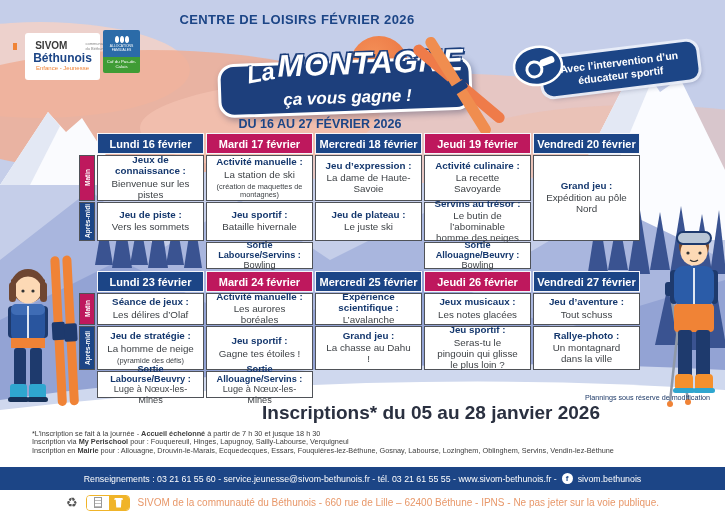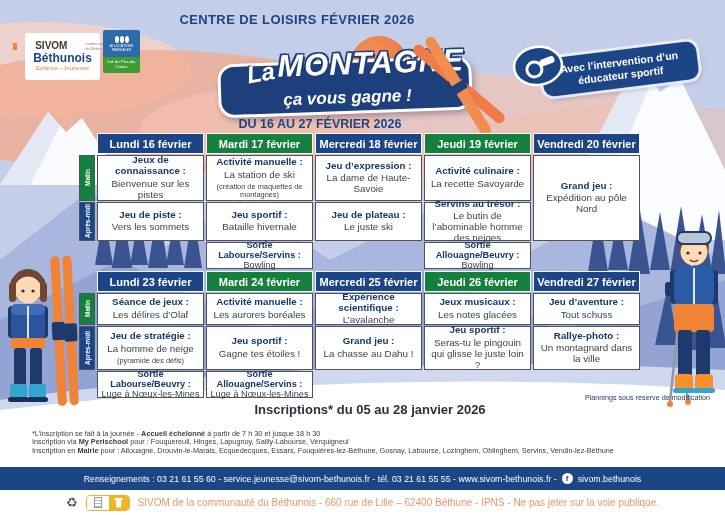--- a/index.html
+++ b/index.html
@@ -54,43 +54,43 @@
 
   
   .week{position:absolute;display:grid;column-gap:2px;row-gap:1px;z-index:5}
   #week1{left:79px;top:133px;grid-template-columns:16px repeat(5,107px);
     grid-template-rows:21px 46px 39px 27px}
   #week2{left:79px;top:271px;grid-template-columns:16px repeat(5,107px);
     grid-template-rows:21px 32px 44px 27px}
   .dayhead{color:#fff;font-weight:bold;font-size:11px;display:flex;align-items:center;
     justify-content:center;border:1px solid #f5f6fa;white-space:nowrap}
   .navy{background:#1c4586}
-  .orangebg{background:#15803d}
+  .orangebg{background:#be185d}
   .rowlabel{writing-mode:vertical-rl;transform:rotate(180deg);display:flex;align-items:center;
     justify-content:center;color:#fff;font-weight:bold;font-size:6.5px;border:1px solid #4f5258}
   .cell{background:#fff;border:1px solid #4f5258;display:flex;flex-direction:column;
-    align-items:center;justify-content:center;gap:2px;padding:1px 3px;text-align:center}
+    align-items:center;justify-content:center;gap:2px;padding:1px 9px;text-align:center}
   .cell-title{font-weight:bold;color:#15386e;font-size:9.8px;line-height:1.1}
   .cell-desc{color:#3f4347;font-size:9.8px;line-height:1.12}
   .cell-note{color:#3f4347;font-size:7.4px;line-height:1.05}
   .trip{gap:0}
   .trip .cell-title{font-size:9.2px}
   .trip .cell-desc{font-size:9.2px}
   .corner{background:transparent}
   .fullday{grid-column:6;grid-row:2 / span 2}
 
   
   .mascot-girl{position:absolute;left:-2px;top:254px;z-index:4}
   .mascot-boy{position:absolute;left:642px;top:218px;z-index:4}
 
   
   .plannings-note{position:absolute;left:505px;top:393px;width:205px;text-align:right;
     font-size:7.2px;color:#1e3a68;z-index:6}
-  .insc-title{position:absolute;left:140px;top:402px;width:460px;text-align:center;
-    font-size:13px;font-weight:bold;color:#2a3040;z-index:6}
+  .insc-title{position:absolute;left:140px;top:402px;width:460px;text-align:right;
+    font-size:19px;font-weight:bold;color:#2a3040;z-index:6}
   .fineprint{position:absolute;left:32px;top:430px;width:684px;font-size:7.3px;
     color:#3c3c3c;line-height:8.4px;z-index:6}
   .contact-bar{position:absolute;left:0;top:467px;width:725px;height:23px;background:#1c4586;
     display:flex;align-items:center;justify-content:center;gap:5px;color:#fff;font-size:8.8px;z-index:6}
   .fb-icon{width:11px;height:11px;border-radius:50%;background:#fff;color:#1c4586;
     font-size:8px;font-weight:bold;display:flex;align-items:center;justify-content:center}
   .print-strip{position:absolute;left:0;top:490px;width:725px;height:25px;background:#fff;
     display:flex;align-items:center;justify-content:center;gap:8px;z-index:6}
   .recycle{color:#555;font-size:13px;line-height:1}
   .sorticon{display:flex;height:16px;border:1.5px solid #f0b429;border-radius:4px;overflow:hidden}
@@ -292,21 +292,21 @@
     <div class="cell">
       <div class="cell-title">Jeu sportif :</div>
       <div class="cell-desc">Gagne tes étoiles !</div>
     </div>
     <div class="cell">
       <div class="cell-title">Grand jeu :</div>
       <div class="cell-desc">La chasse au Dahu !</div>
     </div>
     <div class="cell">
       <div class="cell-title">Jeu sportif :</div>
-      <div class="cell-desc">Seras-tu le pingouin qui glisse le juste loin ?</div>
+      <div class="cell-desc">Seras-tu le pingouin qui glisse le plus loin ?</div>
     </div>
     <div class="cell">
       <div class="cell-title">Rallye-photo :</div>
       <div class="cell-desc">Un montagnard dans la ville</div>
     </div>
 
     <div class="corner"></div>
     <div class="cell trip">
       <div class="cell-title">Sortie Labourse/Beuvry :</div>
       <div class="cell-desc">Luge à Nœux-les-Mines</div>

